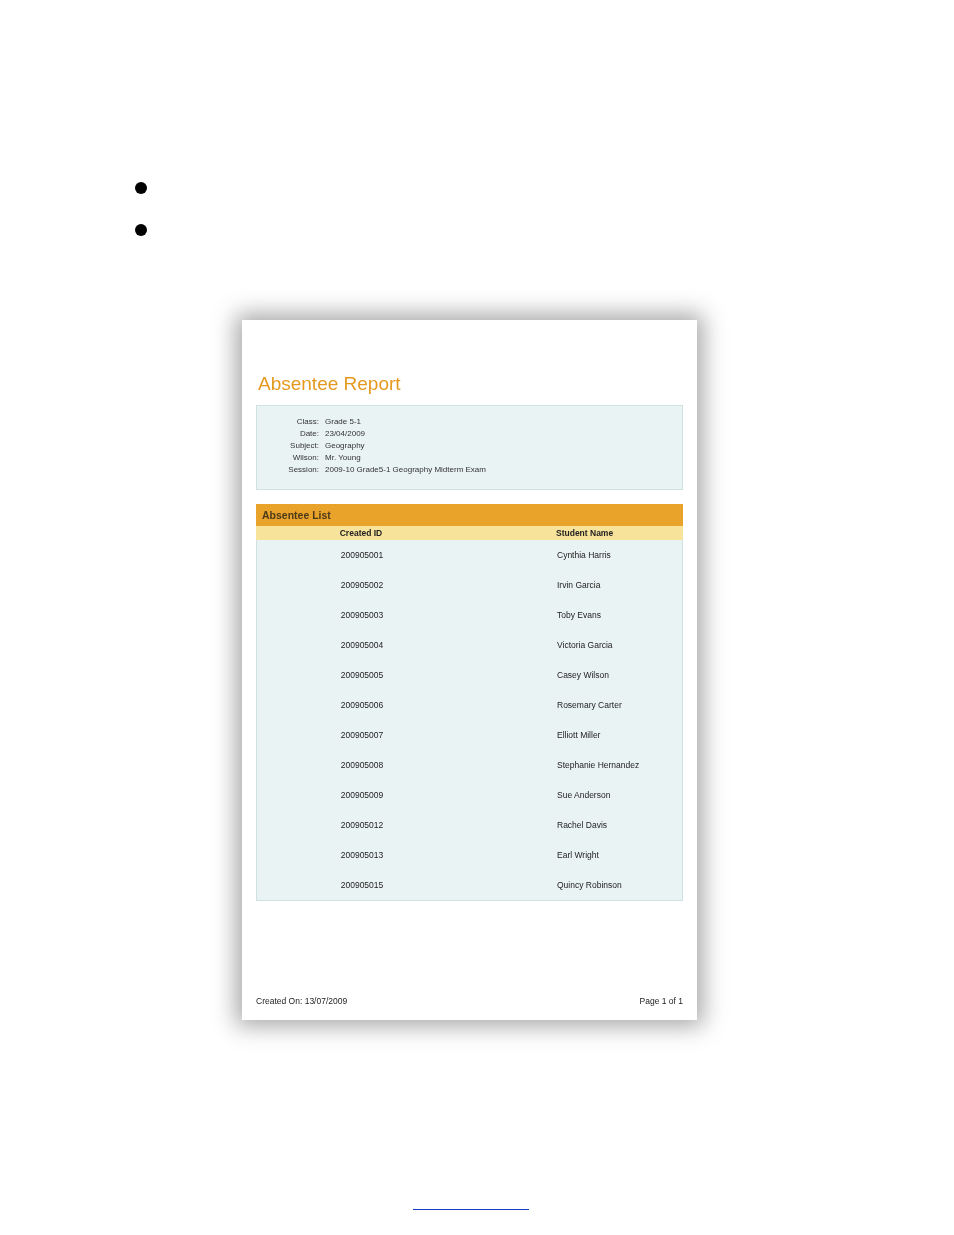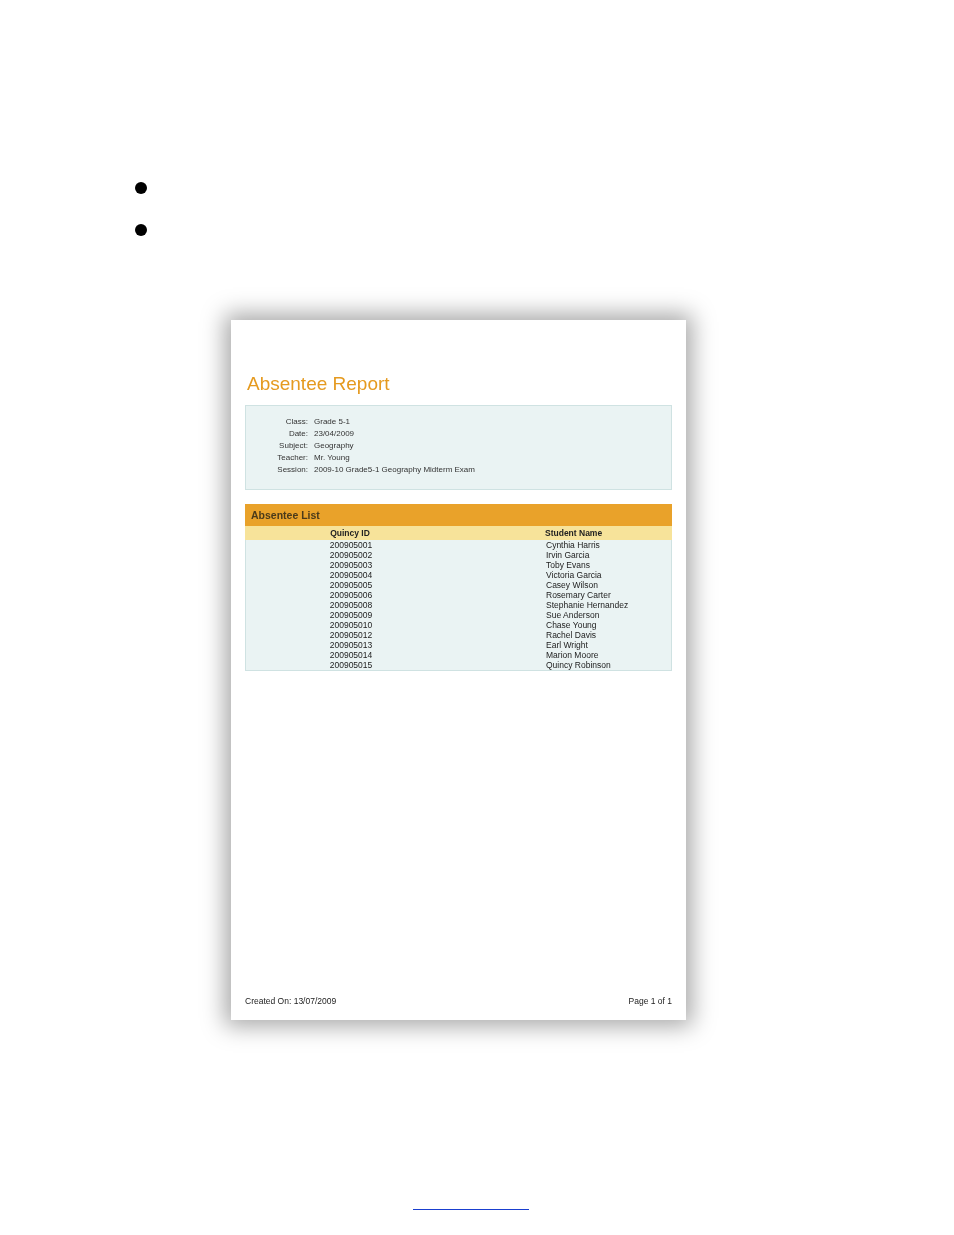--- a/index.html
+++ b/index.html
@@ -22,21 +22,21 @@
   }
   .bullet {
     width: 12px;
     height: 12px;
     background: #000;
     border-radius: 50%;
     margin-bottom: 30px;
   }
   .report-wrap {
     position: absolute;
-    left: 231px;
+    left: 242px;
     top: 320px;
     width: 455px;
     height: 700px;
     background: #fff;
     box-shadow: 0 0 22px 6px rgba(0,0,0,0.35);
     box-sizing: border-box;
     padding: 18px 14px 12px 14px;
     font-size: 8.5px;
     color: #222;
   }
@@ -91,21 +91,21 @@
     text-align: left;
   }
   .list-body {
     background: #eaf3f3;
     border: 1px solid #cfe2e2;
     border-top: none;
   }
   .list-row {
     display: flex;
     font-size: 8.5px;
-    padding: 0 0;
+    padding: 10px 0;
   }
   .footer {
     position: absolute;
     left: 14px;
     right: 14px;
     bottom: 14px;
     display: flex;
     justify-content: space-between;
     font-size: 8.5px;
     color: #222;
@@ -139,32 +139,32 @@
       </div>
       <div class="info-row">
         <div class="info-label">Date:</div>
         <div class="info-value">23/04/2009</div>
       </div>
       <div class="info-row">
         <div class="info-label">Subject:</div>
         <div class="info-value">Geography</div>
       </div>
       <div class="info-row">
-        <div class="info-label">Teacher:</div>
+        <div class="info-label">Wilson:</div>
         <div class="info-value">Mr. Young</div>
       </div>
       <div class="info-row">
         <div class="info-label">Session:</div>
         <div class="info-value">2009-10 Grade5-1 Geography Midterm Exam</div>
       </div>
     </div>
 
     <div class="list-title-bar">Absentee List</div>
     <div class="list-header">
-      <div class="col-id">Quincy ID</div>
+      <div class="col-id">Created ID</div>
       <div class="col-name">Student Name</div>
     </div>
     <div class="list-body" id="list-body">
         <div class="list-row">
           <div class="col-id">200905001</div>
           <div class="col-name">Cynthia Harris</div>
         </div>
         <div class="list-row">
           <div class="col-id">200905002</div>
           <div class="col-name">Irvin Garcia</div>
@@ -179,42 +179,38 @@
         </div>
         <div class="list-row">
           <div class="col-id">200905005</div>
           <div class="col-name">Casey Wilson</div>
         </div>
         <div class="list-row">
           <div class="col-id">200905006</div>
           <div class="col-name">Rosemary Carter</div>
         </div>
         <div class="list-row">
+          <div class="col-id">200905007</div>
+          <div class="col-name">Elliott Miller</div>
+        </div>
+        <div class="list-row">
           <div class="col-id">200905008</div>
           <div class="col-name">Stephanie Hernandez</div>
         </div>
         <div class="list-row">
           <div class="col-id">200905009</div>
           <div class="col-name">Sue Anderson</div>
         </div>
         <div class="list-row">
-          <div class="col-id">200905010</div>
-          <div class="col-name">Chase Young</div>
-        </div>
-        <div class="list-row">
           <div class="col-id">200905012</div>
           <div class="col-name">Rachel Davis</div>
         </div>
         <div class="list-row">
           <div class="col-id">200905013</div>
           <div class="col-name">Earl Wright</div>
-        </div>
-        <div class="list-row">
-          <div class="col-id">200905014</div>
-          <div class="col-name">Marion Moore</div>
         </div>
         <div class="list-row">
           <div class="col-id">200905015</div>
           <div class="col-name">Quincy Robinson</div>
         </div>
       </div>
 
     <div class="footer">
       <span>Created On: 13/07/2009</span>
       <span>Page 1 of 1</span>

